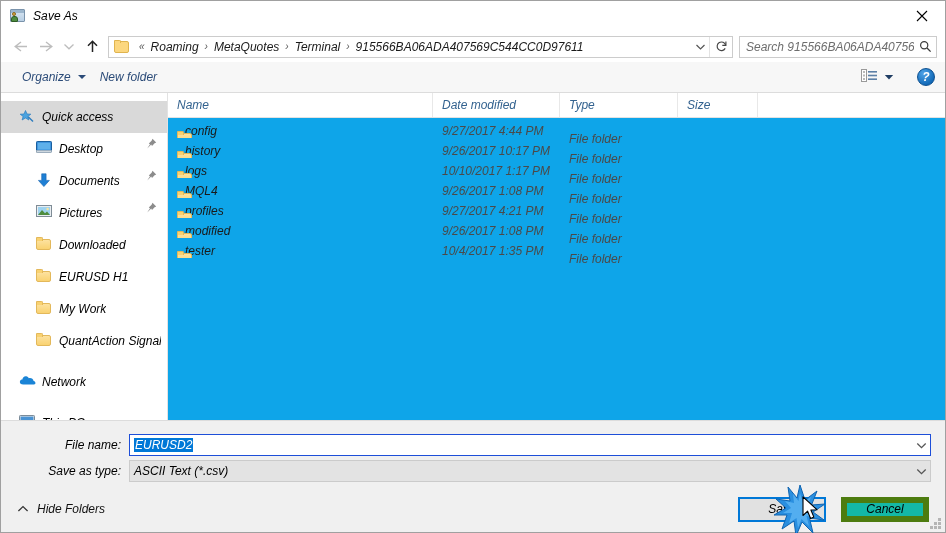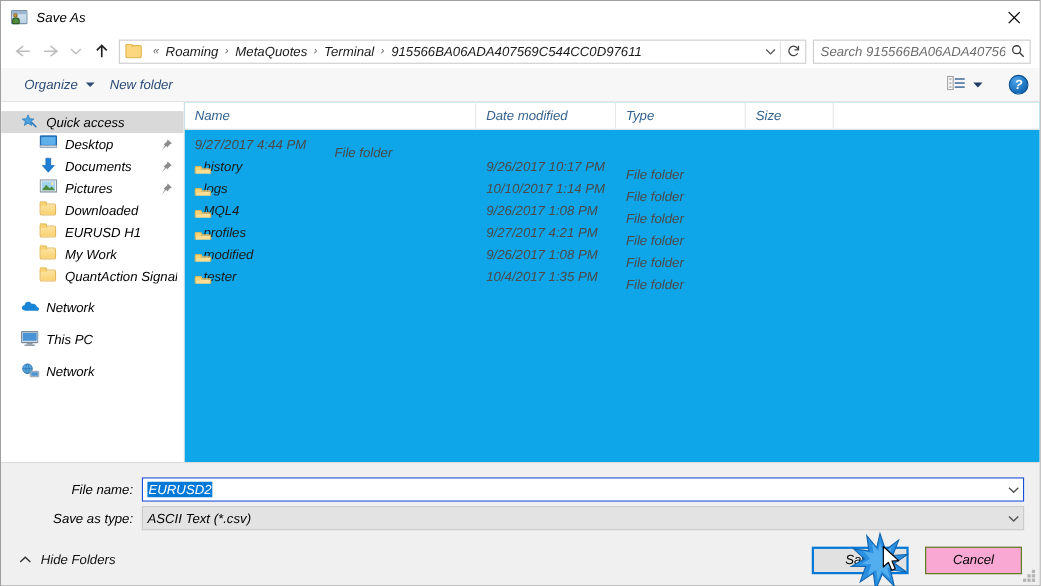--- a/index.html
+++ b/index.html
@@ -175,21 +175,21 @@
     background: #ffffff;
   }
   .sidebar {
     width: 167px; flex: 0 0 167px;
     background: #ffffff;
     border-right: 1px solid #e2e2e2;
     padding-top: 8px; box-sizing: border-box;
     overflow: hidden;
   }
   .nav-item {
-    height: 20px; display: flex; align-items: center;
+    height: 32px; display: flex; align-items: center;
     padding-left: 18px; padding-right: 6px; cursor: default;
     position: relative; box-sizing: border-box;
   }
   .nav-item.root { padding-left: 18px; }
   .nav-item.child { padding-left: 35px; }
   .nav-item.selected { background: #d9d9d9; }
   .nav-ico {
     width: 17px; flex: 0 0 17px; height: 16px; margin-right: 6px;
     position: relative;
   }
@@ -306,21 +306,21 @@
   }
   .hidefolders {
     display: flex; align-items: center; gap: 8px; cursor: default;
     padding: 4px 4px;
   }
   .hidefolders .lbl { font-size: 12px; color: #111; }
   .btn-spacer { flex: 1 1 auto; }
   .btn {
     width: 88px; height: 25px; font-size: 12px; color: #000;
     display: flex; align-items: center; justify-content: center;
-    background: #f9a8d4; border: 1px solid #4d7c0f;
+    background: #14b8a6; border: 6px solid #4d7c0f;
     box-sizing: border-box; cursor: default; position: relative;
   }
   .btn.default {
     border: 2px solid #0078d7; background: #e1e1e1;
     margin-right: 15px;
   }
   .resize-grip {
     position: absolute; right: 4px; bottom: 3px; width: 13px; height: 13px;
   }
   .resize-grip i {
@@ -593,39 +593,43 @@
           <span>Type</span>
         </div>
         <div class="col size">
           <span>Size</span>
         </div>
         <div class="col filler"></div>
       </div>
 
       <div class="rows">
         <div class="row">
+          <div class="cell name">
+            <span><span class="ficon"><span class="b"></span><span class="t"></span></span></span>
+            <span>config</span>
+          </div>
           <div class="cell date">9/27/2017 4:44 PM</div>
           <div class="cell type">File folder</div>
           <div class="cell size"></div>
         </div>
         <div class="row">
           <div class="cell name">
             <span><span class="ficon"><span class="b"></span><span class="t"></span></span></span>
             <span>history</span>
           </div>
           <div class="cell date">9/26/2017 10:17 PM</div>
           <div class="cell type">File folder</div>
           <div class="cell size"></div>
         </div>
         <div class="row">
           <div class="cell name">
             <span><span class="ficon"><span class="b"></span><span class="t"></span></span></span>
             <span>logs</span>
           </div>
-          <div class="cell date">10/10/2017 1:14 PM</div>
+          <div class="cell date">10/10/2017 1:17 PM</div>
           <div class="cell type">File folder</div>
           <div class="cell size"></div>
         </div>
         <div class="row">
           <div class="cell name">
             <span><span class="ficon"><span class="b"></span><span class="t"></span></span></span>
             <span>MQL4</span>
           </div>
           <div class="cell date">9/26/2017 1:08 PM</div>
           <div class="cell type">File folder</div>

